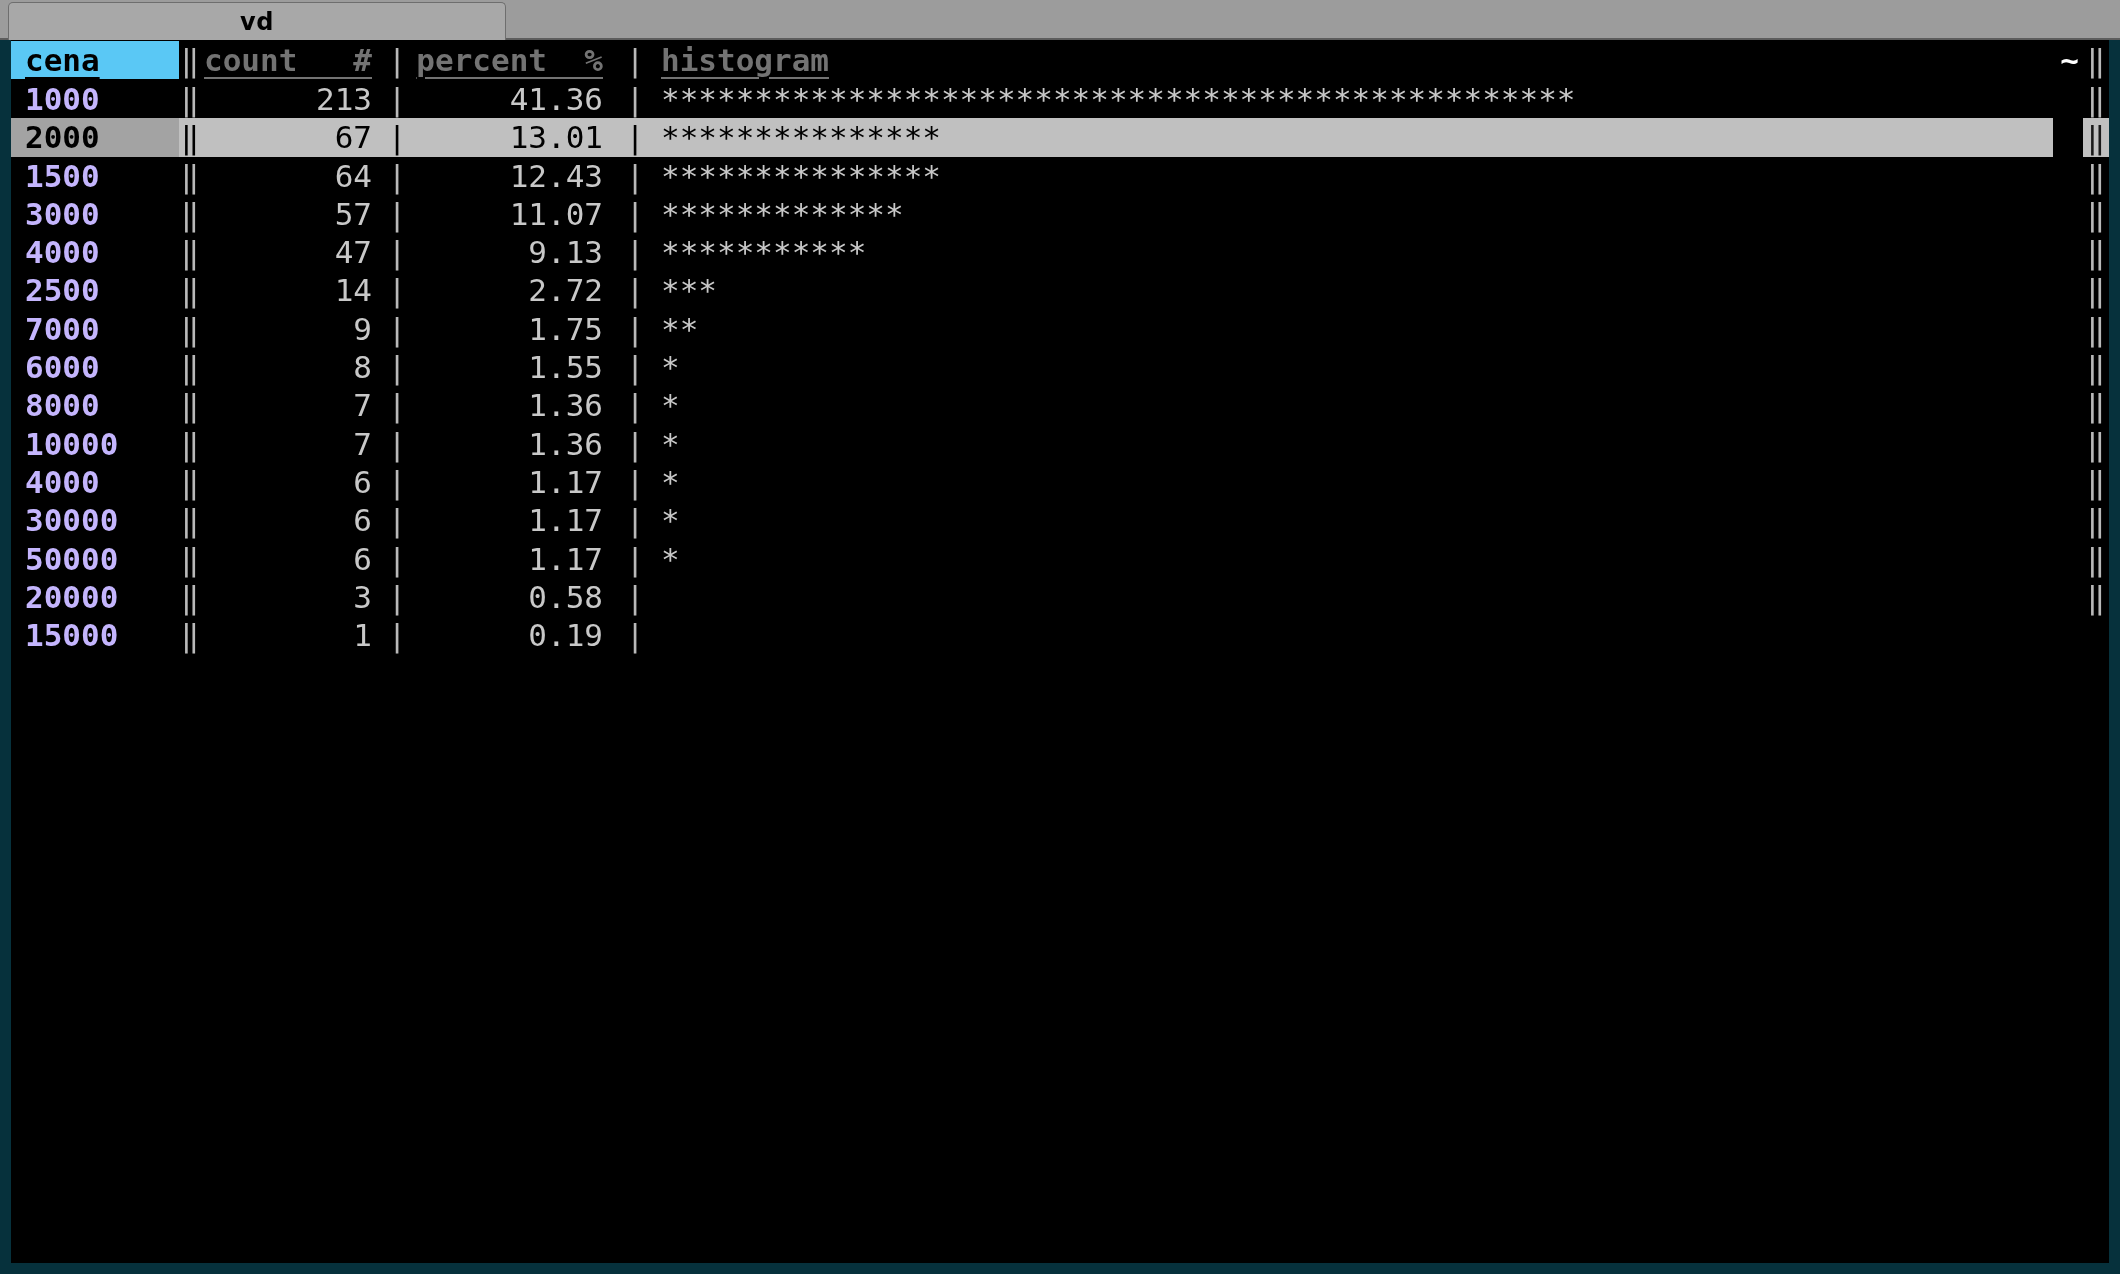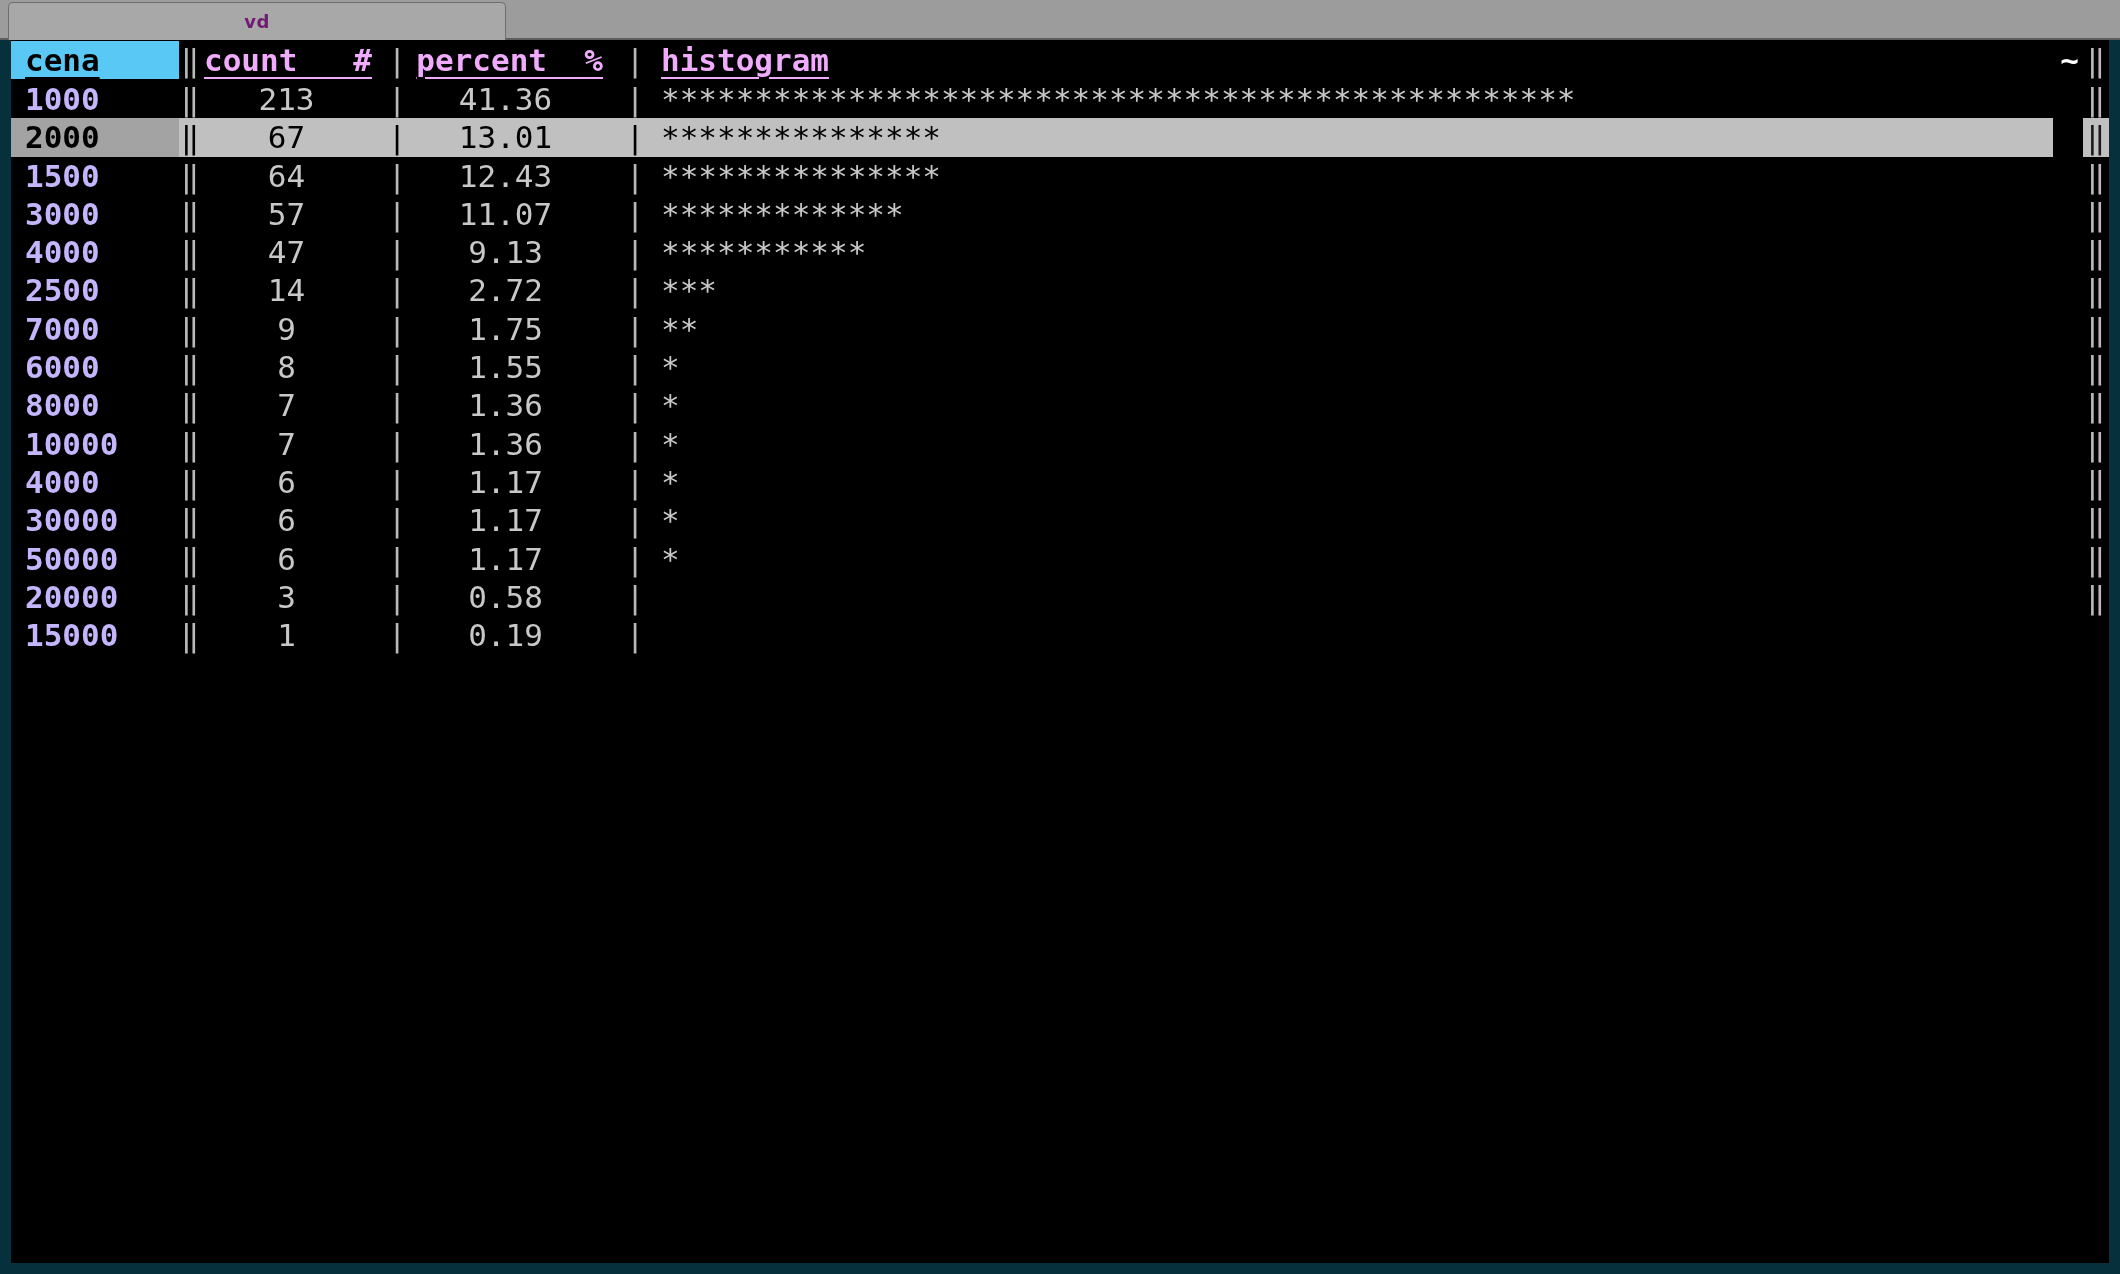--- a/index.html
+++ b/index.html
@@ -41,23 +41,23 @@
     border: 1px solid #6e6e6e;
     border-bottom: none;
     border-radius: 5px 5px 0 0;
     box-sizing: border-box;
     display: flex;
     align-items: center;
     justify-content: center;
   }
   #tab-vd .tab-label {
     font-family: "DejaVu Sans", "Liberation Sans", sans-serif;
-    font-size: 18px;
-    font-weight: bold;
-    color: #701a75;
+    font-size: 24px;
+    font-weight: bold;
+    color: #000000;
     letter-spacing: 0.5px;
   }
 
   
   #terminal {
     position: absolute;
     left: 0;
     top: 40px;
     width: 2120px;
     height: 1234px;
@@ -95,21 +95,21 @@
   .c-percent  { width: 215px; padding-right: 20px; box-sizing: border-box; text-align: right; }
   .c-sep3     { width: 24px;  text-align: center; }
   .c-hist     { flex: 1 1 auto; padding-left: 14px; box-sizing: border-box; overflow: hidden; text-align: left; }
   .c-tilde    { width: 30px;  text-align: right; padding-right: 4px; box-sizing: border-box; }
   .c-sep4     { width: 26px;  text-align: center; }
 
   
   #header-row { height: 40px; }
   #header-row .hdr {
     font-weight: bold;
-    color: #f0abfc;
+    color: #737373;
     text-decoration: underline;
     text-underline-offset: 6px;
     text-decoration-thickness: 2px;
   }
   #header-row .c-key {
     background: #5ac8f5;
     color: #000000;
     font-weight: bold;
     text-decoration: underline;
     text-underline-offset: 6px;
@@ -127,21 +127,20 @@
   }
 
   
   .datarow .c-key {
     color: #c4b5fd;
     font-weight: bold;
   }
   .datarow .c-count,
   .datarow .c-percent {
     color: #c8c8c8;
-    text-align: center;
   }
   .datarow .c-hist {
     color: #c8c8c8;
   }
   .datarow .sepbar {
     color: #b9b9b9;
   }
   .datarow .c-sep4 {
     color: #b9b9b9;
   }

